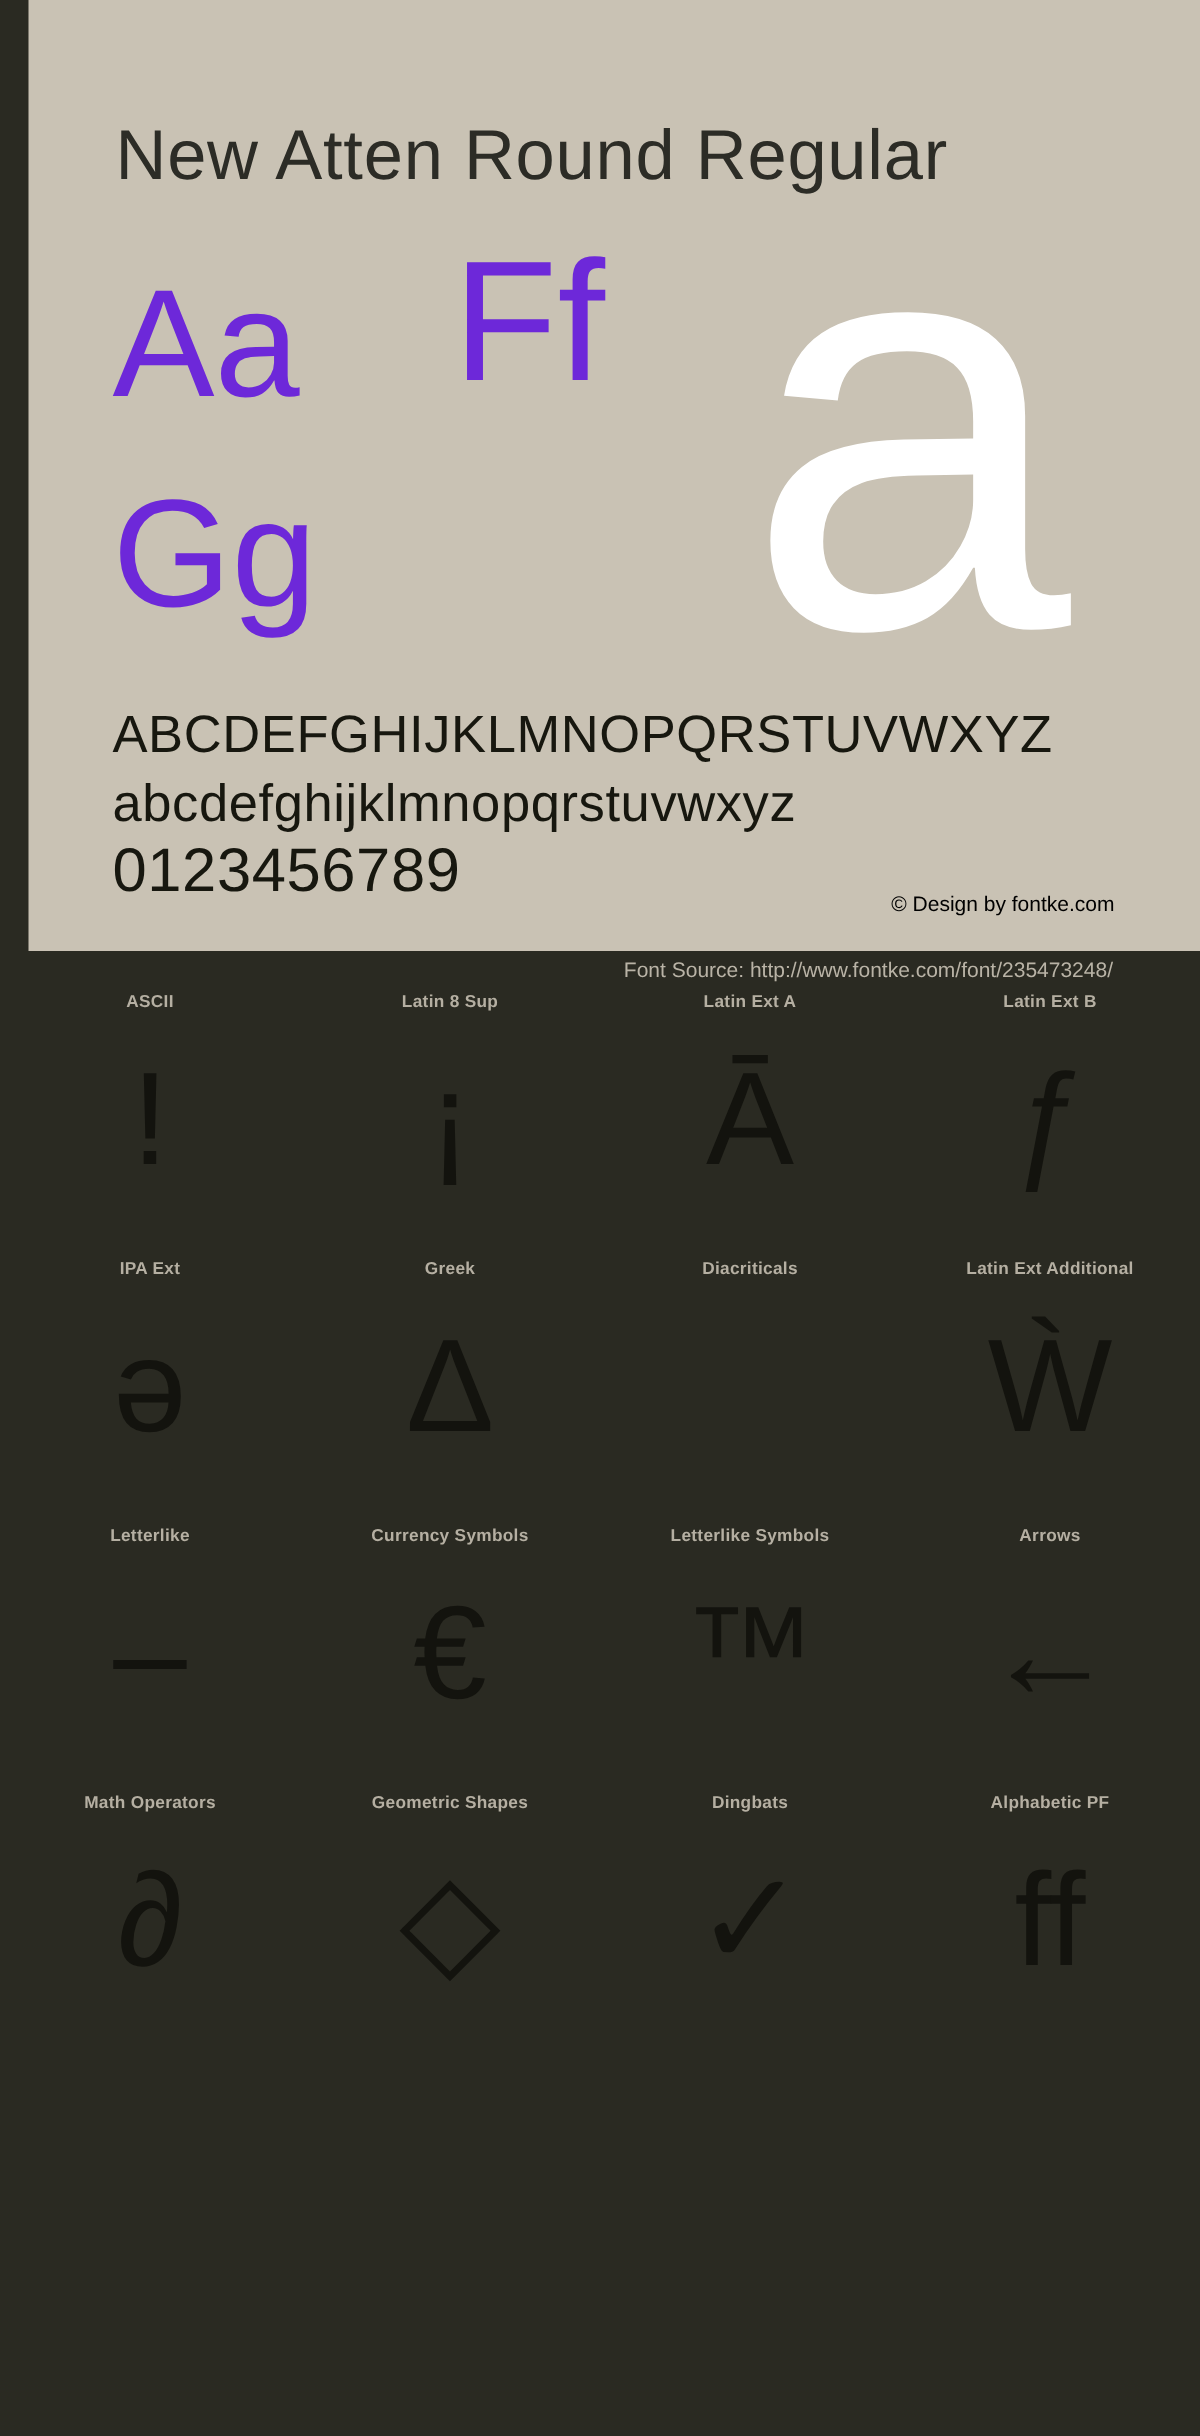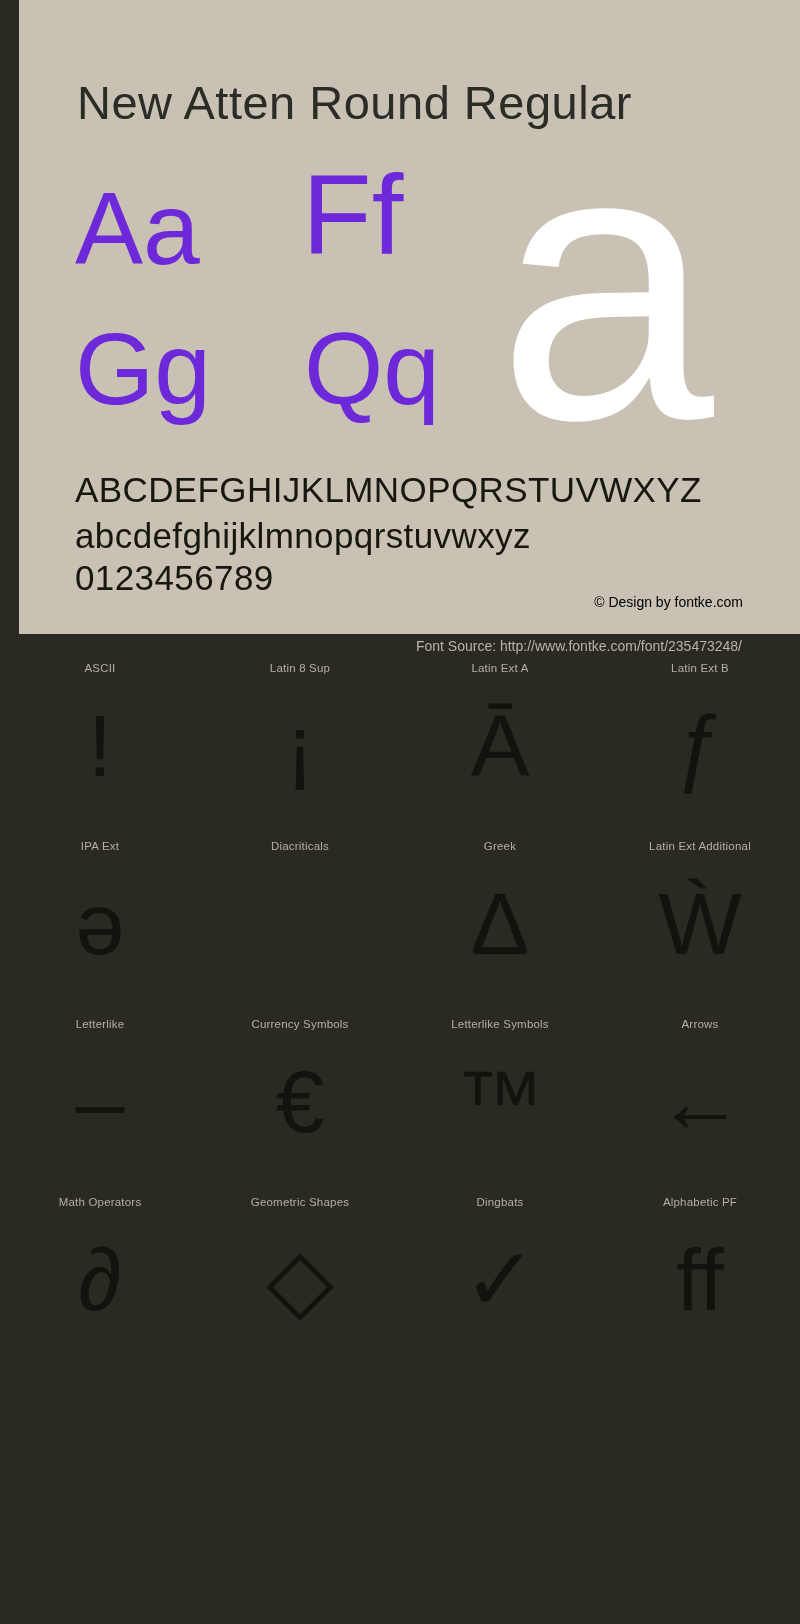--- a/index.html
+++ b/index.html
@@ -77,21 +77,21 @@
     position: absolute;
     left: 56px;
     color: #17170f;
     font-size: 35px;
     line-height: 1;
     letter-spacing: 0.4px;
     white-space: nowrap;
   }
   #alpha-upper { top: 472px; font-size: 35px; }
   #alpha-lower { top: 518px; font-size: 35px; }
-  #alpha-digits { top: 560px; font-size: 35px; }
+  #alpha-digits { top: 560px; font-size: 41px; }
 
   #copyright {
     position: absolute;
     right: 76px;
     top: 594px;
     font-size: 14px;
     color: #000000;
     white-space: nowrap;
   }
 
@@ -128,20 +128,21 @@
   }
   .block-label {
     position: absolute;
     top: 8px;
     left: 0;
     width: 100%;
     font-size: 11.5px;
     color: #b5afa2;
     letter-spacing: 0.2px;
     white-space: nowrap;
+    font-weight: bold;
   }
   .block-glyph {
     position: absolute;
     top: 22px;
     left: 0;
     width: 100%;
     height: 140px;
     display: flex;
     align-items: center;
     justify-content: center;
@@ -156,21 +157,20 @@
 
 <div id="page">
 
   <section id="specimen">
 
     <h1 id="font-title">New Atten Round Regular</h1>
 
     <div class="pair" id="pair-aa">Aa</div>
     <div class="pair" id="pair-ff">Ff</div>
     <div class="pair" id="pair-gg">Gg</div>
-    <div class="pair" id="pair-qq">Qq</div>
 
     <div id="showcase">
       <div id="showcase-glyph">a</div>
     </div>
 
     <div class="alpha-row" id="alpha-upper">ABCDEFGHIJKLMNOPQRSTUVWXYZ</div>
     <div class="alpha-row" id="alpha-lower">abcdefghijklmnopqrstuvwxyz</div>
     <div class="alpha-row" id="alpha-digits">0123456789</div>
 
     <div id="copyright">© Design by fontke.com</div>
@@ -195,26 +195,26 @@
         </div>
         <div class="block-cell">
           <div class="block-label">Latin Ext B</div>
           <div class="block-glyph">ƒ</div>
         </div>
         <div class="block-cell">
           <div class="block-label">IPA Ext</div>
           <div class="block-glyph">ə</div>
         </div>
         <div class="block-cell">
+          <div class="block-label">Greek</div>
+          <div class="block-glyph">Δ</div>
+        </div>
+        <div class="block-cell">
           <div class="block-label">Diacriticals</div>
           <div class="block-glyph"></div>
-        </div>
-        <div class="block-cell">
-          <div class="block-label">Greek</div>
-          <div class="block-glyph">Δ</div>
         </div>
         <div class="block-cell">
           <div class="block-label">Latin Ext Additional</div>
           <div class="block-glyph">Ẁ</div>
         </div>
         <div class="block-cell">
           <div class="block-label">Letterlike</div>
           <div class="block-glyph">–</div>
         </div>
         <div class="block-cell">

